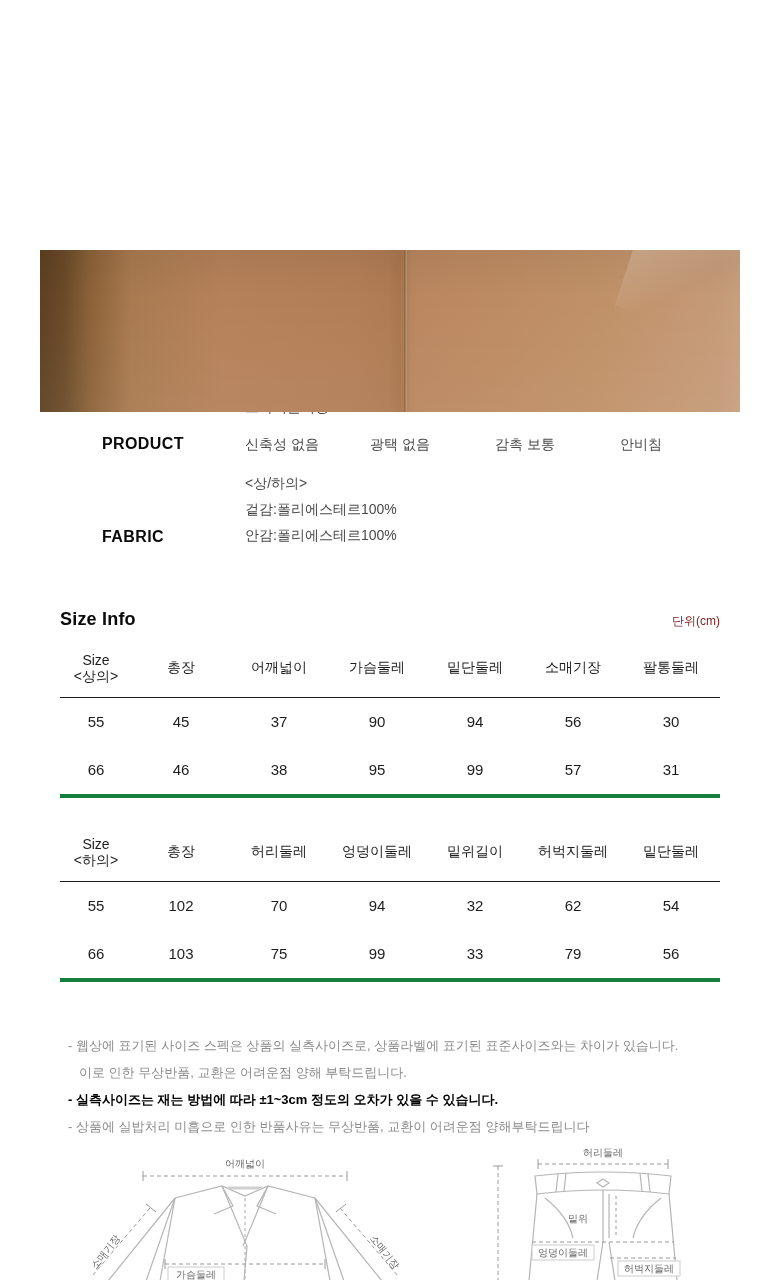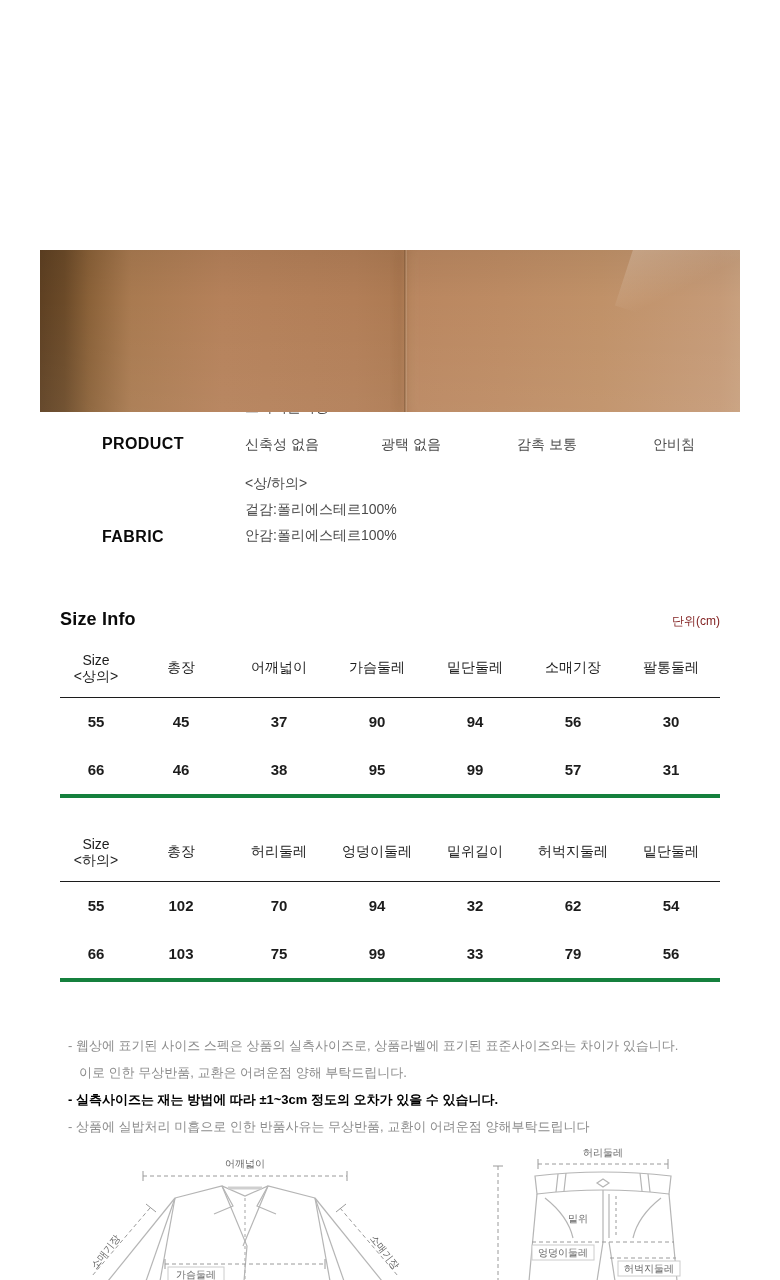--- a/index.html
+++ b/index.html
@@ -39,21 +39,21 @@
     line-height:44px;
   }
 
   
   .info-rows { margin-top:28px; padding-left:57px; }
   .info-row { display:flex; align-items:flex-end; margin-bottom:15px; line-height:22px;margin-left:45px; }
   .info-label {
     width:143px; flex:0 0 143px;
     font-size:16px; font-weight:700; letter-spacing:0.4px; color:#0a0a0a;
   }
-  .info-values { display:flex; font-size:14px; color:#4a4a4a;gap:11px; }
+  .info-values { display:flex; font-size:14px; color:#4a4a4a; }
   .info-values .val { display:block; }
   .info-values.spread .val { width:125px; flex:0 0 125px; }
   .info-values.stack { display:block; }
   .info-values.stack .val { line-height:26px; }
 
   
   .size-head {
     margin:61px 60px 0 60px; display:flex; justify-content:space-between; align-items:flex-end;
   }
   .size-head h2 { font-size:18px; font-weight:800; color:#0a0a0a; letter-spacing:0.2px; }
@@ -64,21 +64,21 @@
     table-layout:fixed;
   }
   table.size-table.second { margin-top:30px; }
   table.size-table col.first { width:72px; }
   table.size-table th {
     font-weight:400; font-size:14px; color:#1c1c1c;
     padding:8px 0 13px 0; border-bottom:1px solid #1c1c1c; vertical-align:middle;
   }
   table.size-table th .l1, table.size-table th .l2 { display:block; line-height:16px; }
   table.size-table td {
-    font-size:15px; color:#1c1c1c; padding:15px 0 16px 0;font-weight:bold;
+    font-size:15px; color:#1c1c1c; padding:15px 0 16px 0;
   }
   table.size-table tbody tr.last td { border-bottom:4px solid #15803d; }
 
   
   .notes { margin:50px 40px 0 68px; }
   .note { font-size:13px; line-height:27px; color:#8c8c8c; }
   .note.indent { padding-left:11px; }
   .note.bold { color:#000; font-weight:700; }
 
   

